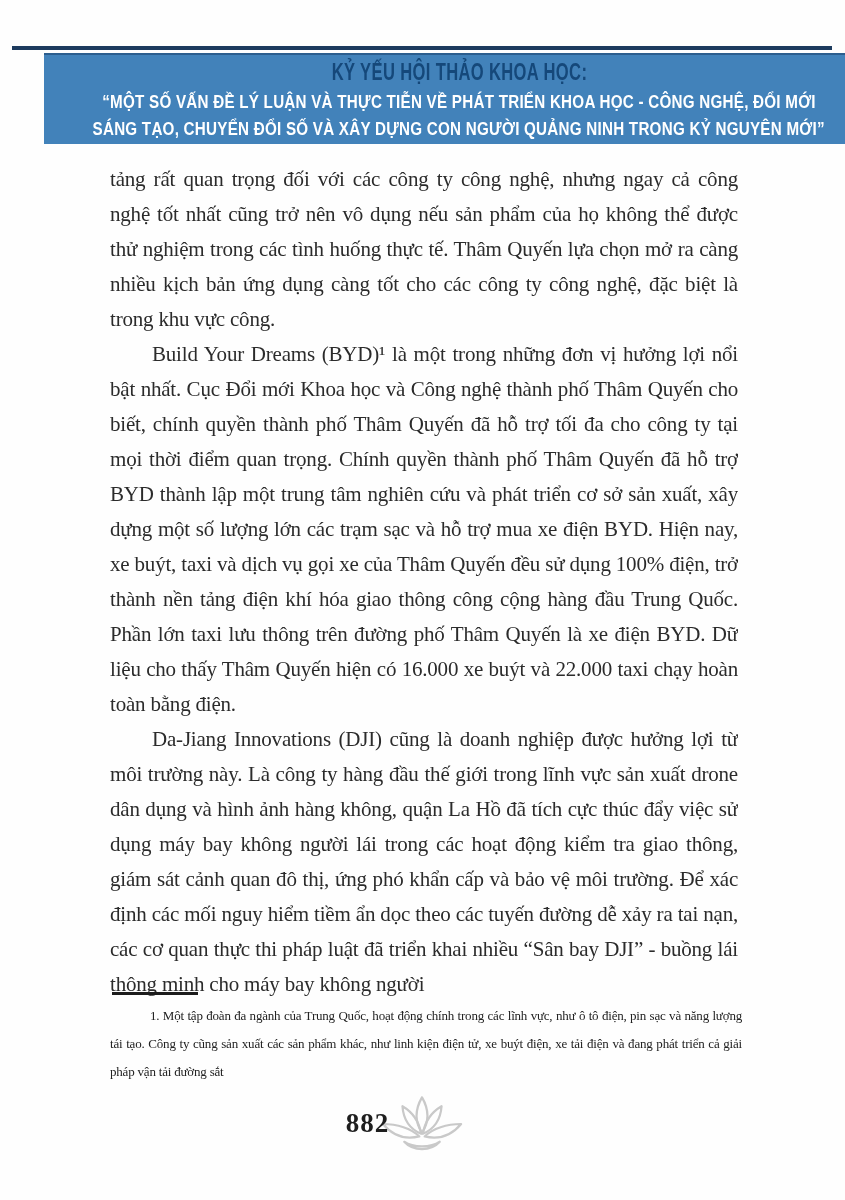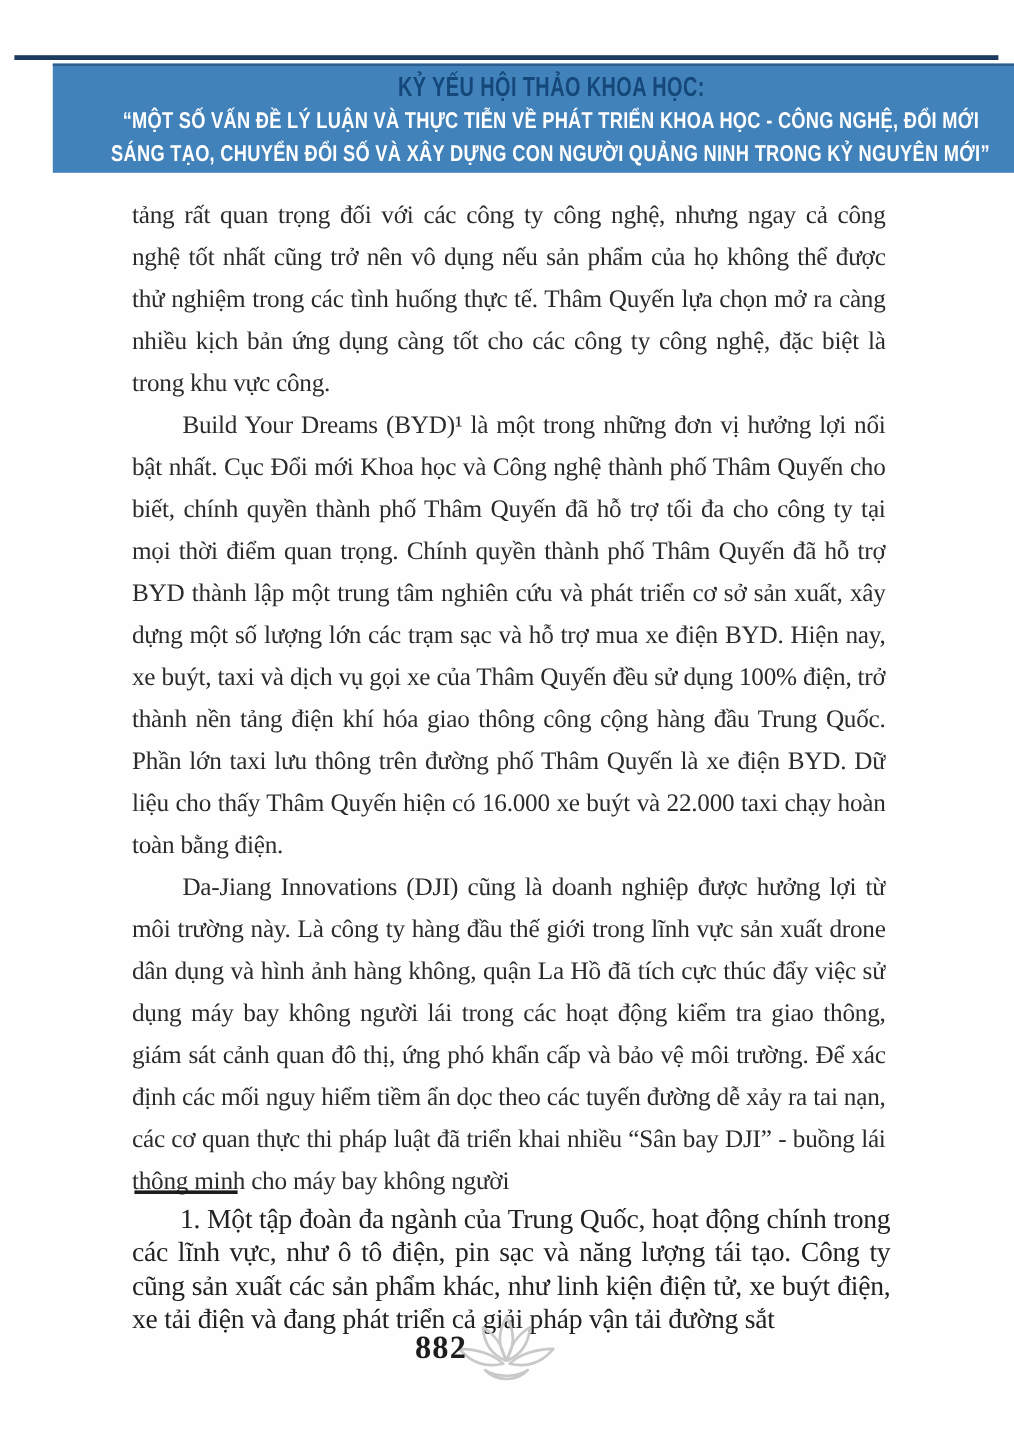--- a/index.html
+++ b/index.html
@@ -64,21 +64,21 @@
   .content p.no-indent{text-indent:0;}
   
   .footnote-rule{
     position:absolute;left:112px;top:992px;
     width:86px;height:3px;
     background:#1c1c1c;
   }
   .footnote{
     position:absolute;left:110px;top:1002px;
     width:632px;
-    font-size:23px;
+    font-size:13px;
     line-height:28px;
     letter-spacing:-.2px;
     text-align:justify;
     text-indent:40px;
     color:#222222;
   }
   
   .footer{
     position:absolute;left:0;top:1088px;
     width:845px;height:80px;

